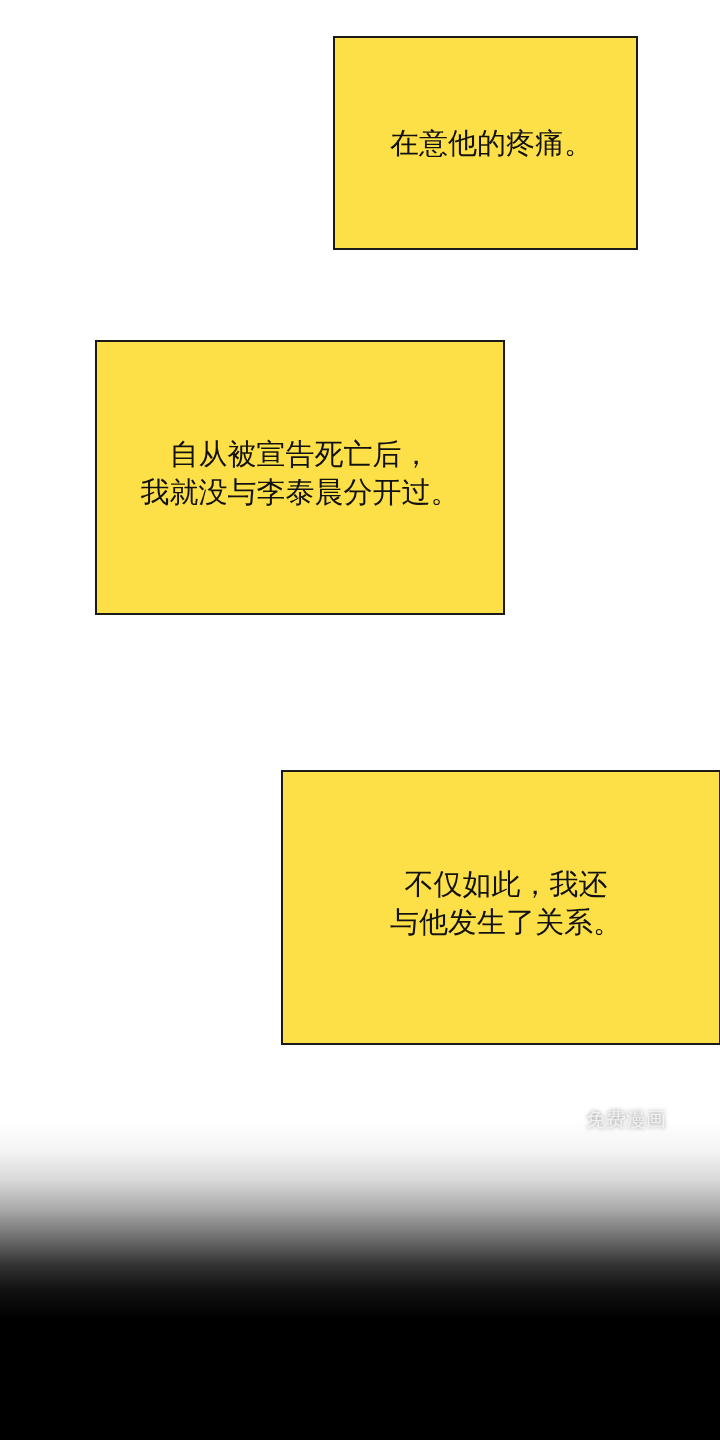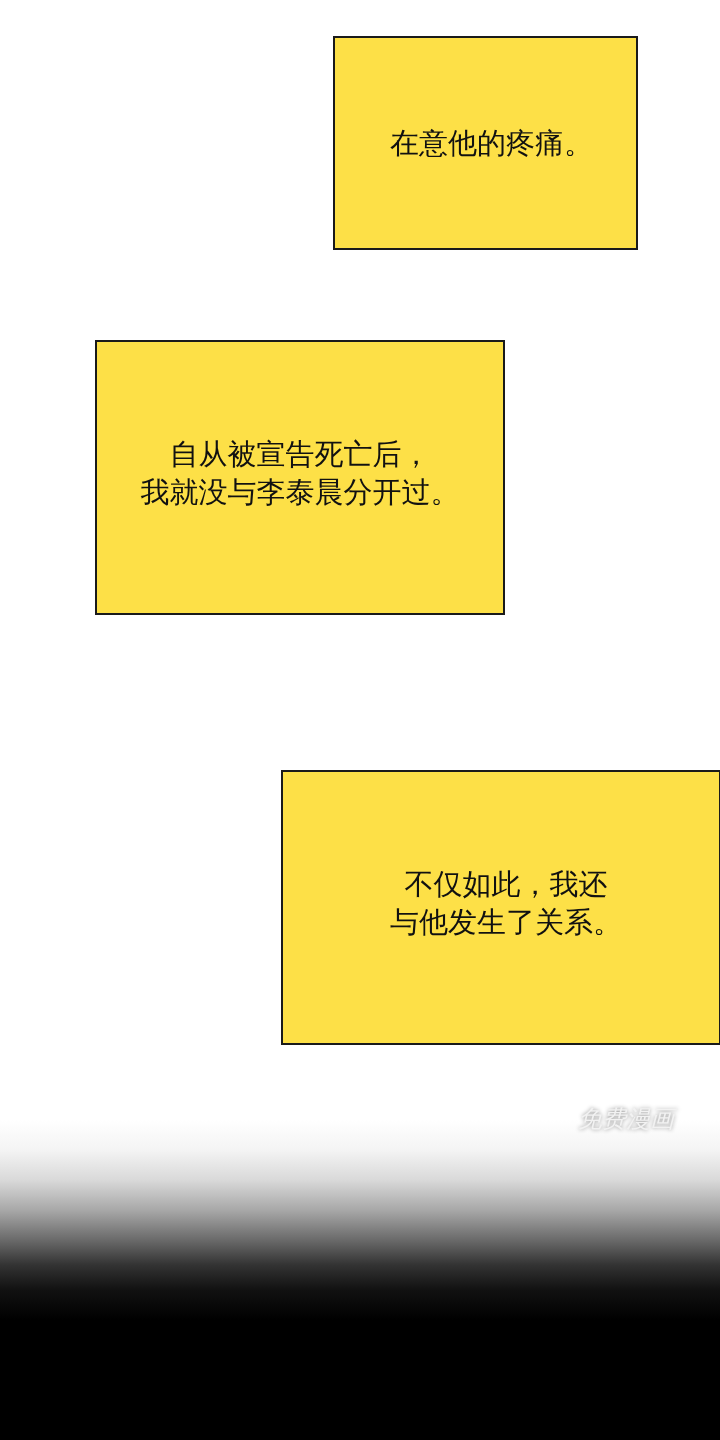--- a/index.html
+++ b/index.html
@@ -25,21 +25,21 @@
     #p3 { left: 281px; top: 770px; width: 440px; height: 275px; padding-left: 20px; }
     #p1 .caption { padding-left: 12px; }
     #p2 .caption { margin-top: -10px; }
     #p3 .caption { margin-top: -10px; margin-left: -10px; }
     .watermark {
       position: absolute; left: 566px; top: 1100px; width: 120px;
       text-align: center; color: #f2f2f2;
       text-shadow: 0 0 4px rgba(0,0,0,0.45);
     }
     .wm-logo { font-size: 48px; font-weight: bold; line-height: 56px; letter-spacing: -2px; }
-    .wm-sub { font-size: 24px; line-height: 26px; margin-top: 6px; font-style: italic; }
+    .wm-sub { font-size: 20px; line-height: 26px; margin-top: 6px; }
   </style>
 </head>
 <body>
 
 <div class="panel" id="p1">
   <span class="caption">在意他的疼痛。</span>
 </div>
 
 <div class="panel" id="p2">
   <span class="caption">自从被宣告死亡后，

